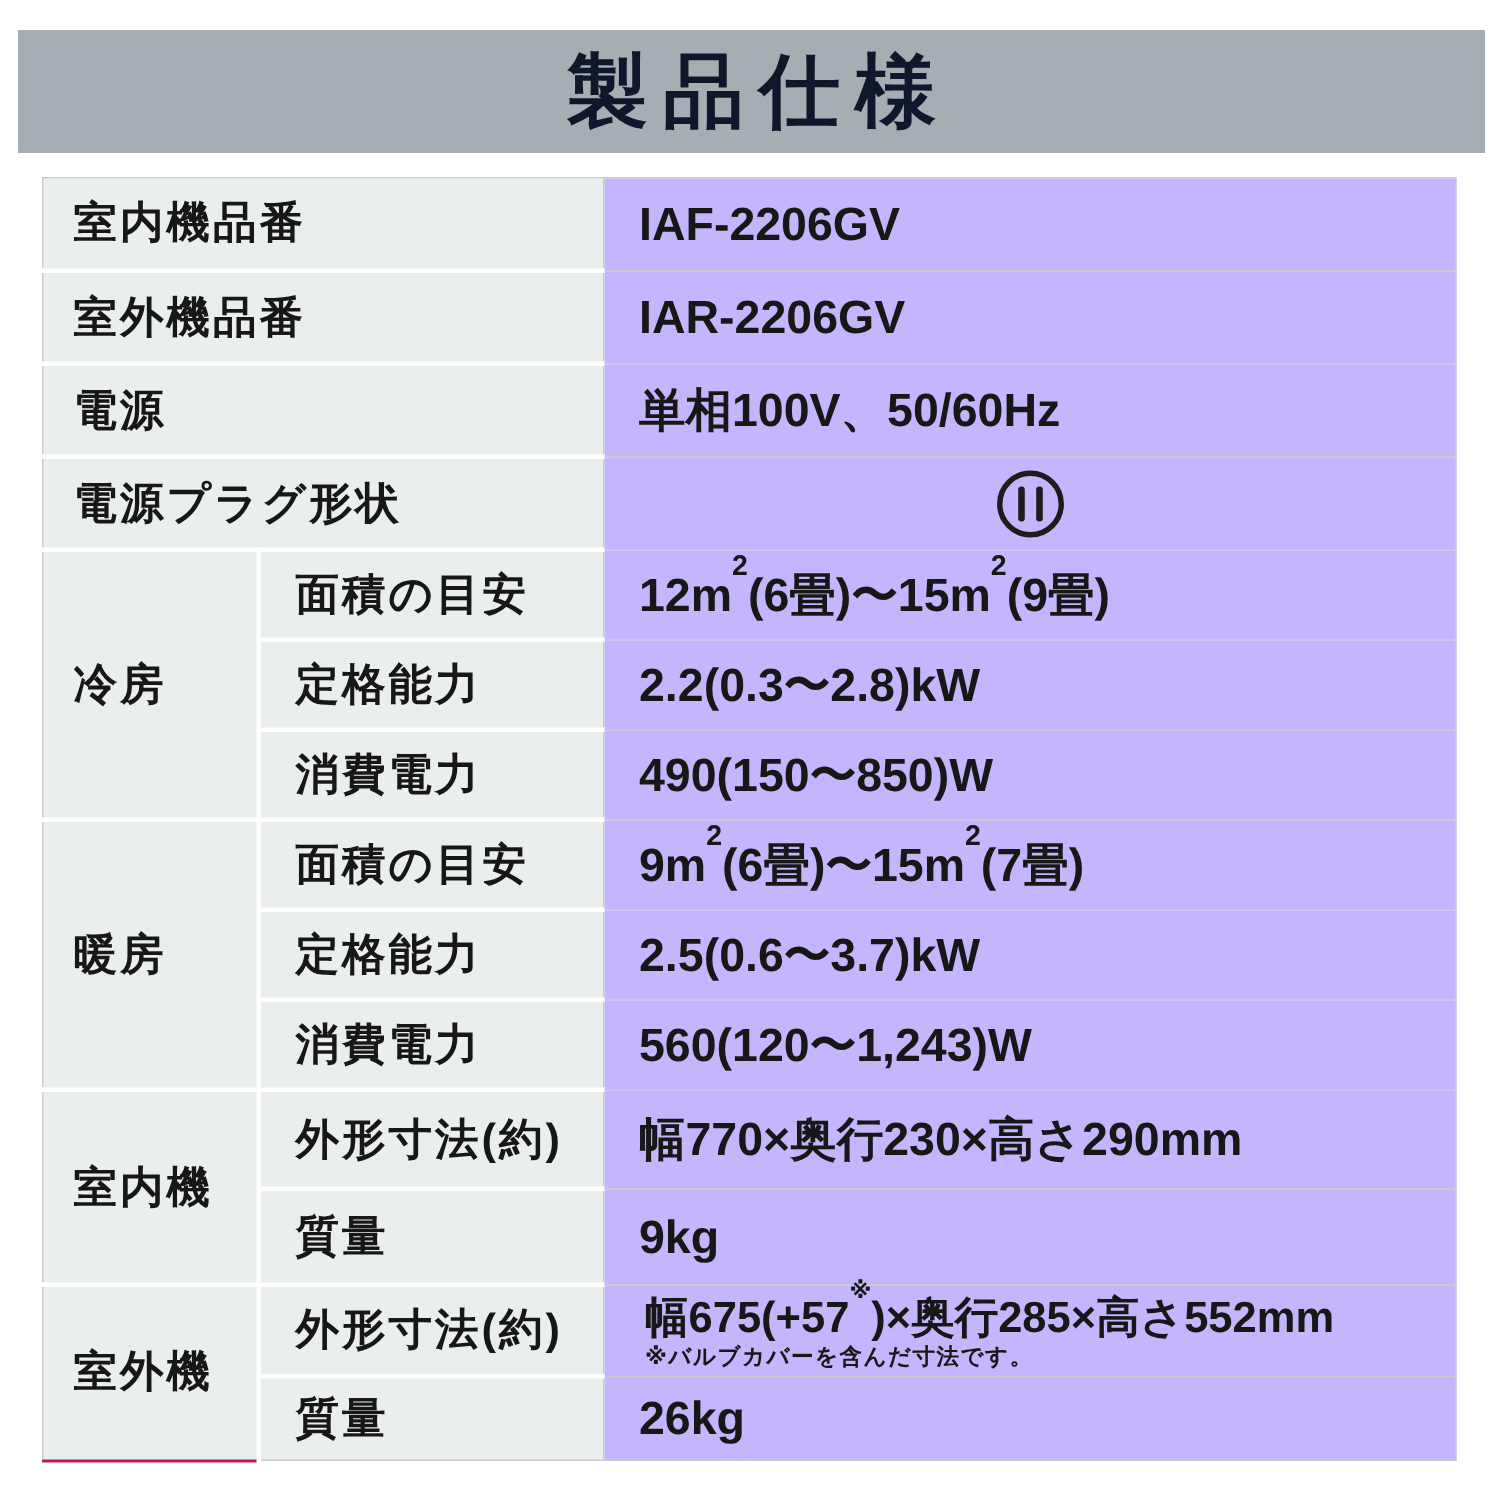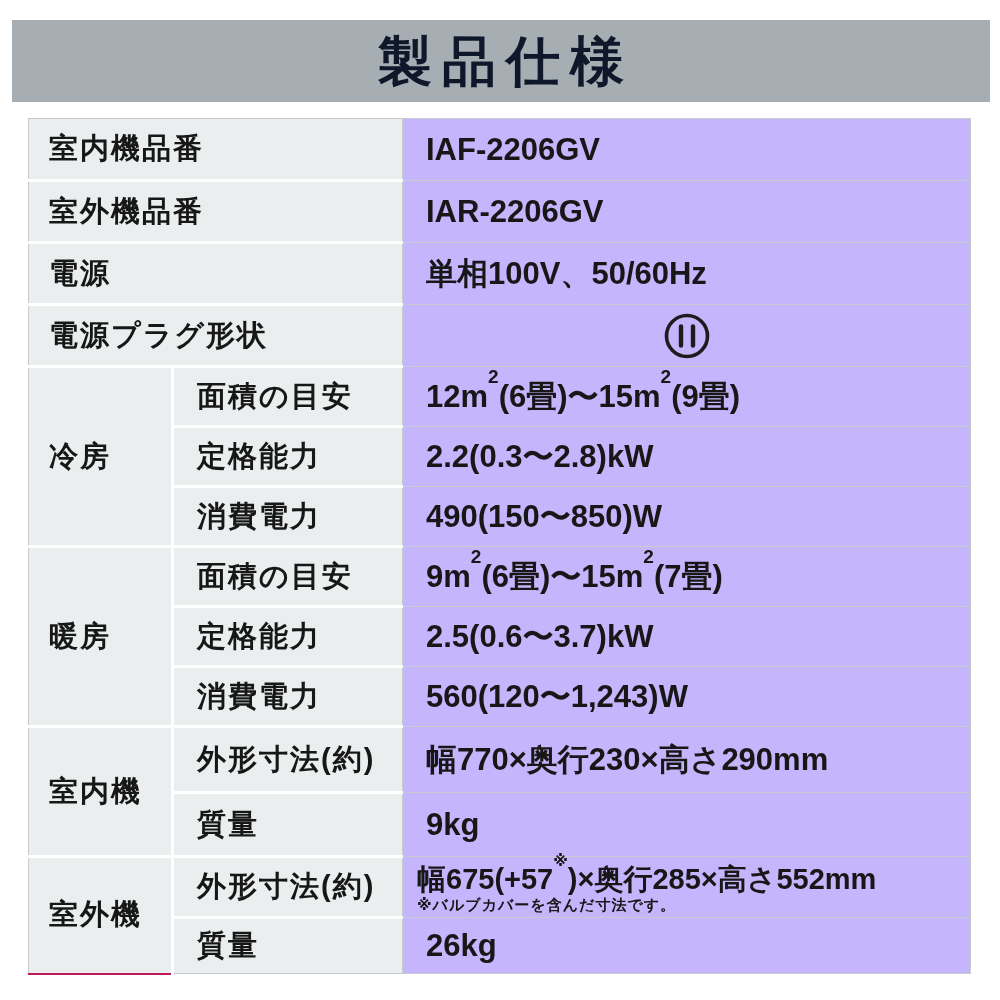--- a/index.html
+++ b/index.html
@@ -57,21 +57,21 @@
   tr.r64 { height: 64px; }
   tr.r61 { height: 61px; }
   tr.r56 { height: 56px; }
 
   td.plug { text-align: center; padding-left: 0; }
   td.plug svg { vertical-align: middle; }
 
   sup.s2 { font-size: 19px; position: relative; top: -12px; line-height: 0; }
   sup.kome { font-size: 15px; position: relative; top: -12px; line-height: 0; }
 
-  td.dims { padding: 2px 8px 2px 14px; }
+  td.dims { padding: 2px 8px 2px 27px; }
   .dimline { font-size: 29px; line-height: 1.25; white-space: nowrap; }
   .note { font-size: 15px; text-align: left; line-height: 1.1; letter-spacing: 1px; }
 </style>
 </head>
 <body>
 
 <div class="page">
 
   <header class="title-bar">
     <h1>製品仕様</h1>

